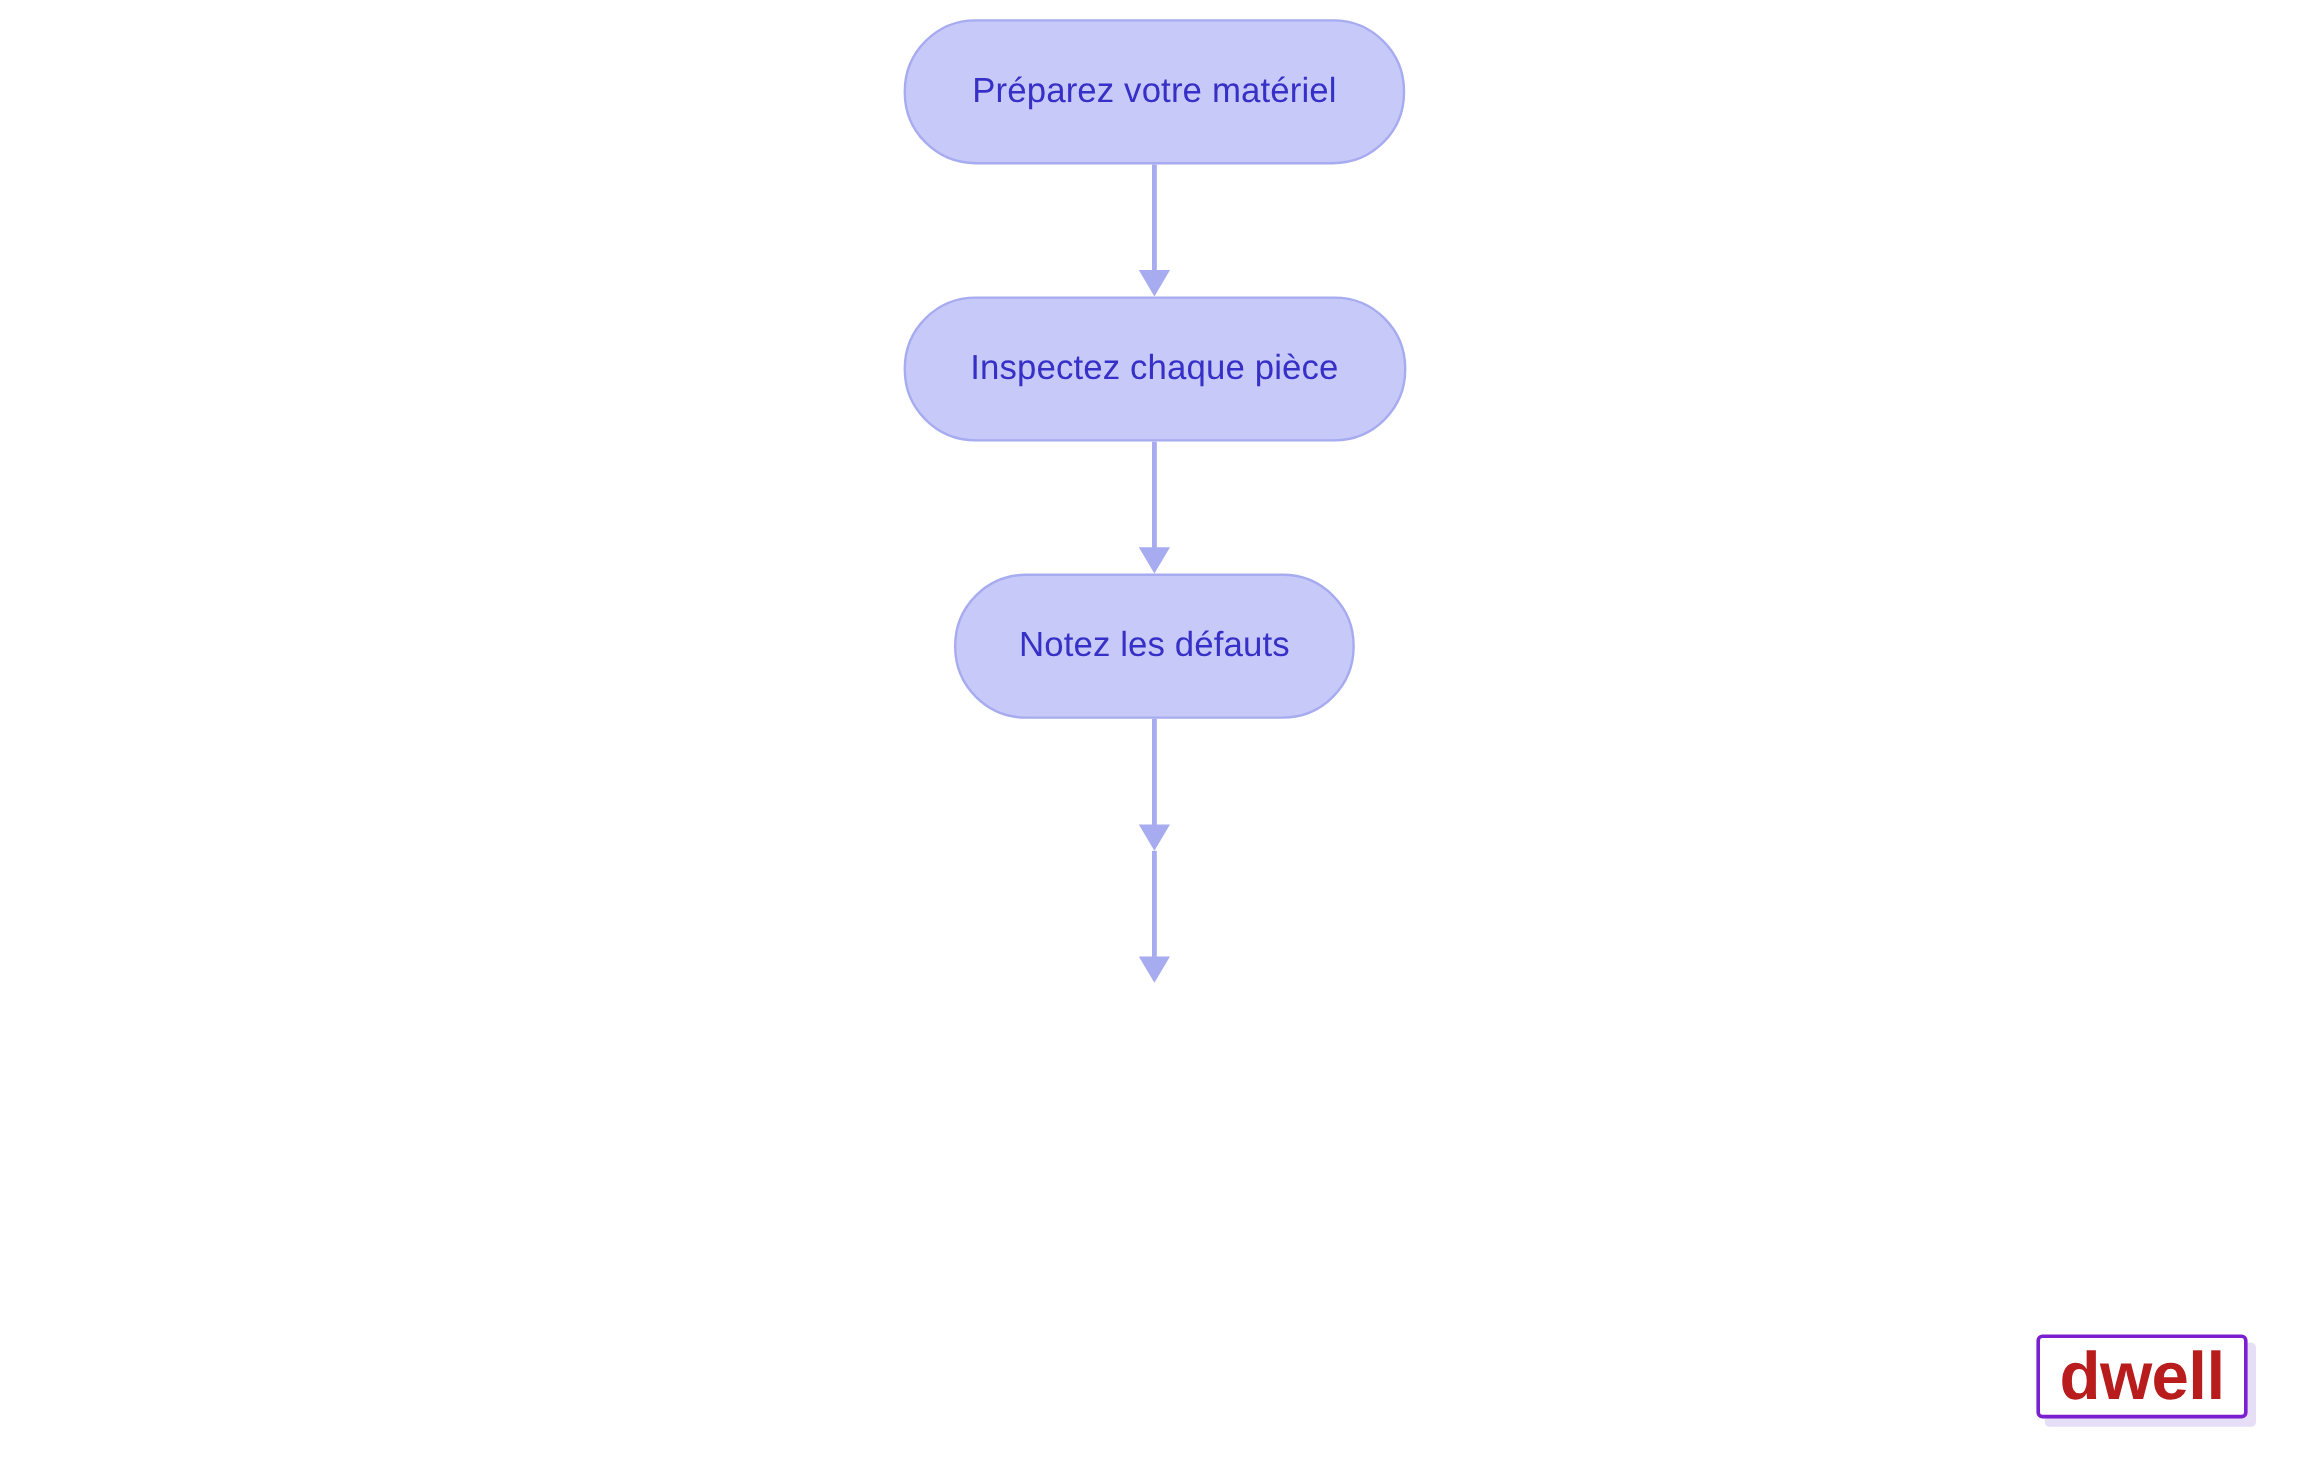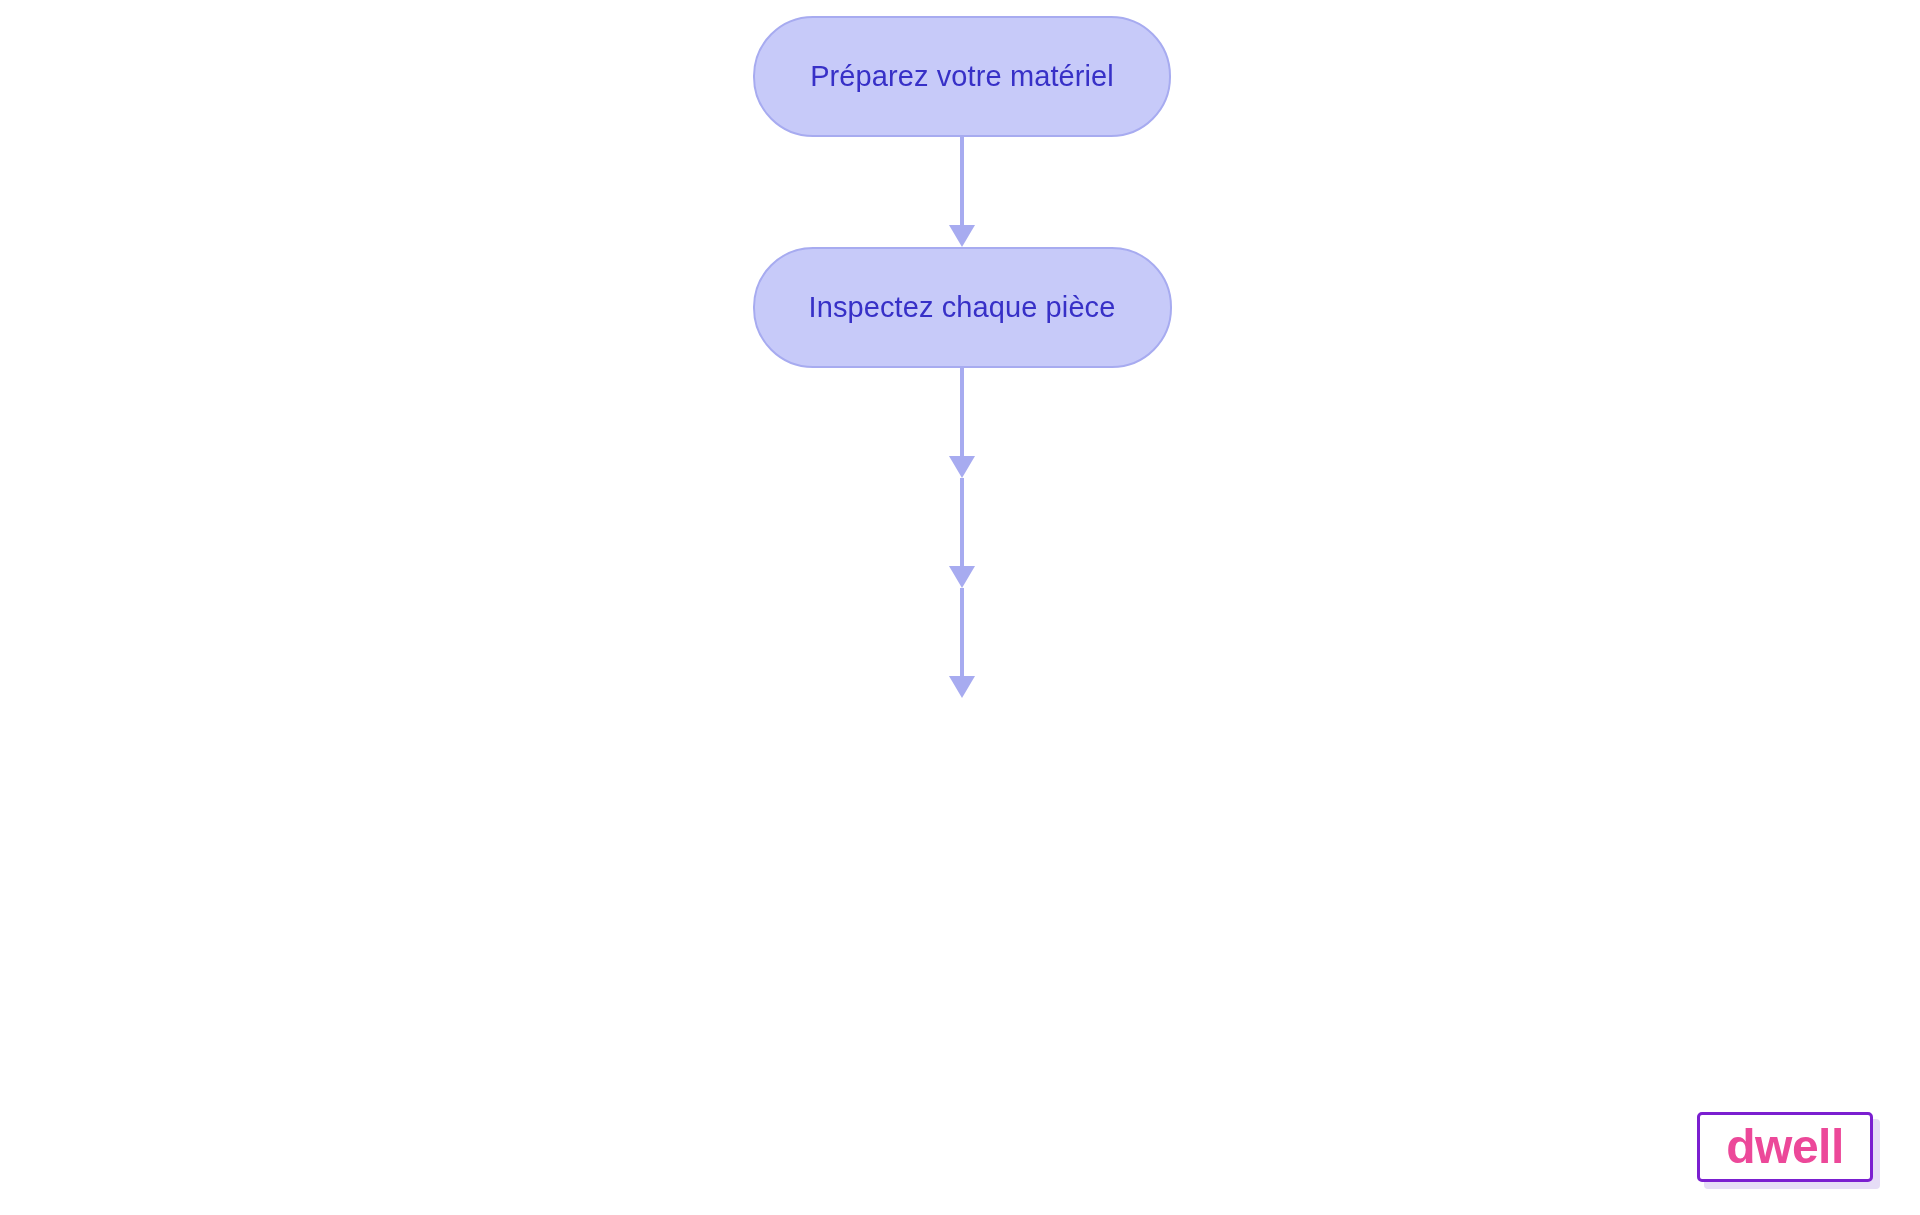--- a/index.html
+++ b/index.html
@@ -124,22 +124,22 @@
     width: 176px;
     height: 70px;
     background: #ffffff;
     border: 3px solid #7b1fd0;
     border-radius: 5px;
     display: flex;
     align-items: center;
     justify-content: center;
   }
   .logo-text {
-    color: #ec4899;
-    font-size: 48px;
+    color: #b91c1c;
+    font-size: 56px;
     font-weight: 700;
     letter-spacing: -0.5px;
     line-height: 1;
   }
 </style>
 </head>
 <body>
 
 <div id="flowchart-canvas">
 
@@ -158,20 +158,23 @@
 
     <div class="flow-node w2">
       <span class="node-label">Inspectez chaque pièce</span>
     </div>
 
     <div class="connector">
       <span class="conn-line"></span>
       <span class="conn-head"></span>
     </div>
 
+    <div class="flow-node w3">
+      <span class="node-label">Notez les défauts</span>
+    </div>
 
     <div class="connector">
       <span class="conn-line"></span>
       <span class="conn-head"></span>
     </div>
 
 
     <div class="connector">
       <span class="conn-line"></span>
       <span class="conn-head"></span>

